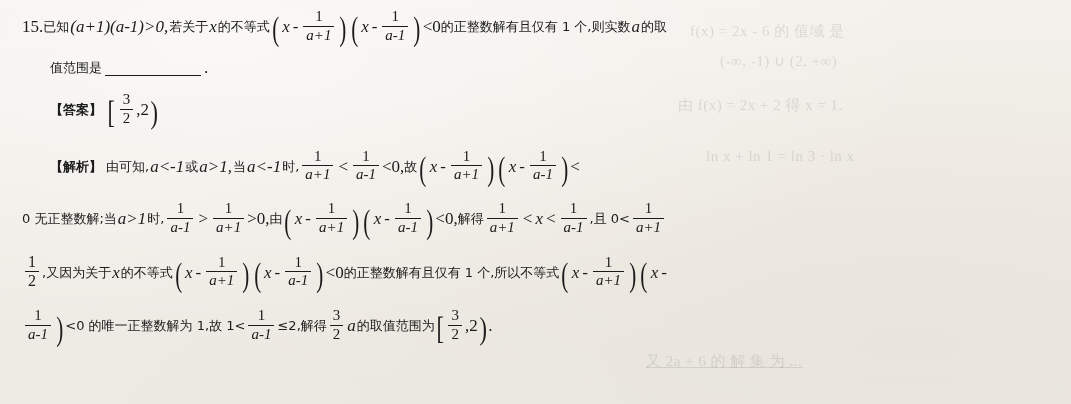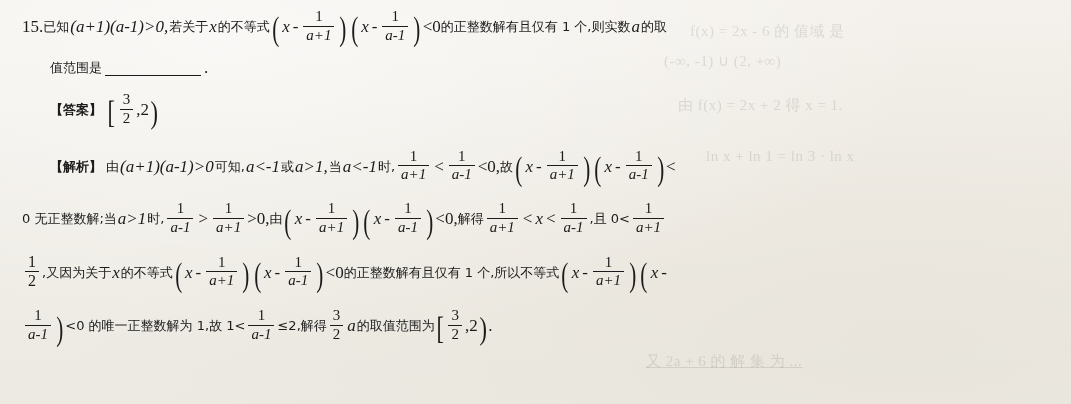--- a/index.html
+++ b/index.html
@@ -105,21 +105,21 @@
     font-size: 17px;
   }
   .cn { font-family: "DejaVu Sans", sans-serif; font-size: 13px; }
 </style>
 </head>
 <body>
 
 <div class="page-bg"></div>
 
 <div class="ghost" style="left:690px; top:22px;">f(x) = 2x - 6 的 值域 是</div>
-<div class="ghost" style="left:664px; top:52px;text-align:center;">(-∞, -1) ∪ (2, +∞)</div>
+<div class="ghost" style="left:720px; top:52px;text-align:center;">(-∞, -1) ∪ (2, +∞)</div>
 <div class="ghost" style="left:678px; top:96px;">由 f(x) = 2x + 2 得 x = 1.</div>
 <div class="ghost" style="left:706px; top:148px;">ln x + ln 1 = ln 3 · ln x</div>
 <div class="ghost" style="left:646px; top:352px;text-decoration:underline;">又 2a + 6 的 解 集 为 ...</div>
 
 <div class="content">
 
   <div class="line">
     <span class="mn">15.</span>
     <span class="cn">已知</span>
     <span class="mi">(a+1)(a-1)&gt;0,</span>
@@ -168,21 +168,20 @@
       </span>
       <span class="mn">,</span>
       <span class="mn">2</span>
       <span class="brk">)</span>
     </span>
   </div>
 
   <div class="line indent" style="margin-bottom:18px;">
     <span class="tag cn">【解析】</span>
     <span class="cn">由</span>
-    <span class="mi">(a+1)(a-1)&gt;0</span>
     <span class="cn">可知,</span>
     <span class="mi">a&lt;-1</span>
     <span class="cn">或</span>
     <span class="mi">a&gt;1,</span>
     <span class="cn">当</span>
     <span class="mi">a&lt;-1</span>
     <span class="cn">时,</span>
     <span class="frac">
       <span class="num">1</span>
       <span class="den mi">a+1</span>

